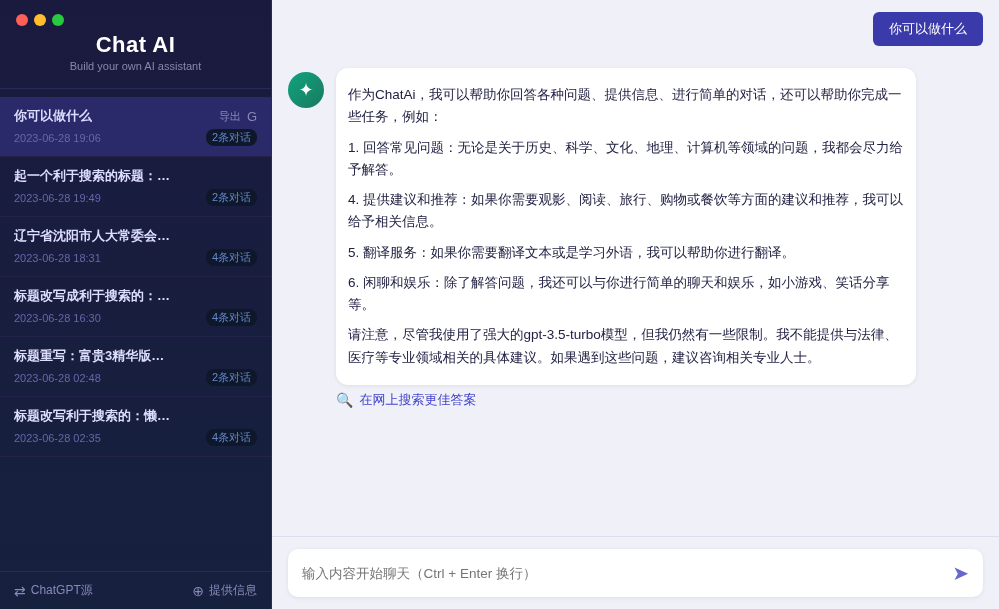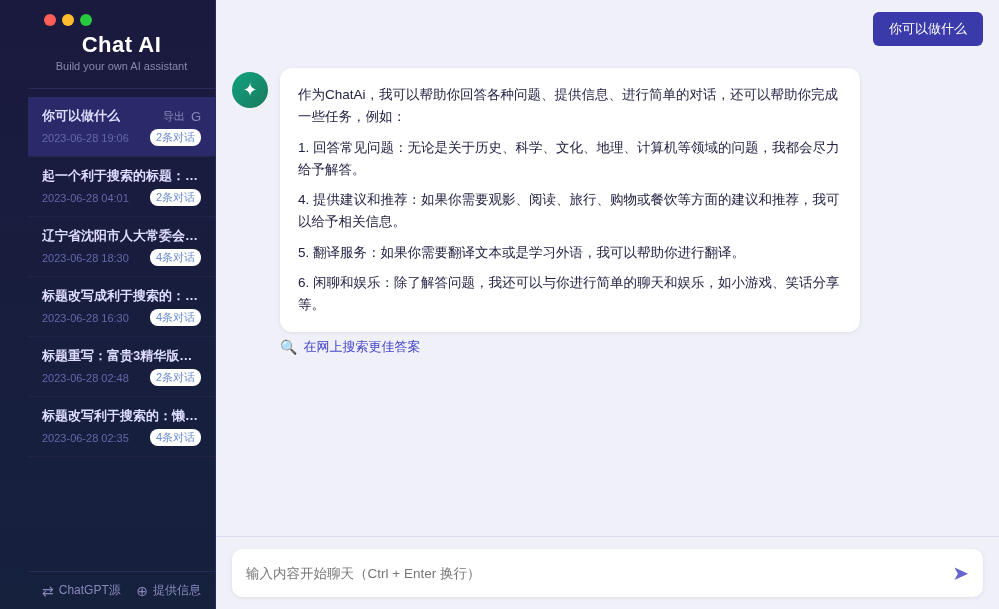--- a/index.html
+++ b/index.html
@@ -7,28 +7,27 @@
       font-family: -apple-system, BlinkMacSystemFont, 'Segoe UI', sans-serif;
       background: #1a1a2e;
       width: 999px;
       height: 609px;
       overflow: hidden;
       display: flex;
     }
 
     
     .sidebar {
-      width: 216px;
+      width: 272px;
       height: 609px;
       background: linear-gradient(180deg, #1a1a3e 0%, #16213e 100%);
       display: flex;
       flex-direction: column;
       border-right: 1px solid #2a2a5a;
       flex-shrink: 0;
-      padding-left: 28px;
     }
 
     .sidebar-header {
       padding: 14px 16px 16px;
       border-bottom: 1px solid #2a2a5a;
       display: flex;
       flex-direction: column;
       align-items: center;
     }
 
@@ -115,21 +114,21 @@
 
     .chat-item-date {
       font-size: 11px;
       color: #6666aa;
       text-align: right;
     }
 
     .chat-item-count {
       font-size: 11px;
       color: #6688cc;
-      background: #ffffff;
+      background: #0f172a;
       padding: 1px 6px;
       border-radius: 8px;
     }
 
     .sidebar-footer {
       padding: 10px 14px;
       border-top: 1px solid #2a2a5a;
       display: flex;
       justify-content: space-between;
       align-items: center;
@@ -199,21 +198,21 @@
     }
 
     .ai-avatar-icon {
       color: white;
       font-size: 18px;
     }
 
     .message-bubble {
       background: white;
       border-radius: 12px;
-      padding: 16px 18px;
+      padding: 16px 12px;
       max-width: 580px;
       box-shadow: 0 1px 4px rgba(0,0,0,0.08);
     }
 
     .message-bubble p {
       font-size: 13.5px;
       color: #222244;
       line-height: 1.65;
       margin-bottom: 8px;
     }
@@ -302,31 +301,31 @@
           <span class="chat-item-date">2023-06-28 19:06</span>
           <span class="chat-item-count">2条对话</span>
         </div>
       </div>
       <div class="chat-item">
         <div class="chat-item-header">
           <div class="chat-item-title">起一个利于搜索的标题：【实战...</div>
           <div class="chat-item-actions"></div>
         </div>
         <div class="chat-item-meta">
-          <span class="chat-item-date">2023-06-28 04:01</span>
+          <span class="chat-item-date">2023-06-28 19:49</span>
           <span class="chat-item-count">2条对话</span>
         </div>
       </div>
       <div class="chat-item">
         <div class="chat-item-header">
           <div class="chat-item-title">辽宁省沈阳市人大常委会原党组...</div>
           <div class="chat-item-actions"></div>
         </div>
         <div class="chat-item-meta">
-          <span class="chat-item-date">2023-06-28 18:30</span>
+          <span class="chat-item-date">2023-06-28 18:31</span>
           <span class="chat-item-count">4条对话</span>
         </div>
       </div>
       <div class="chat-item">
         <div class="chat-item-header">
           <div class="chat-item-title">标题改写成利于搜索的：短视频...</div>
           <div class="chat-item-actions"></div>
         </div>
         <div class="chat-item-meta">
           <span class="chat-item-date">2023-06-28 16:30</span>
@@ -377,20 +376,21 @@
       <div class="ai-avatar">
         <span class="ai-avatar-icon">✦</span>
       </div>
       <div>
         <div class="message-bubble">
           <p>作为ChatAi，我可以帮助你回答各种问题、提供信息、进行简单的对话，还可以帮助你完成一些任务，例如：</p>
           <p>1. 回答常见问题：无论是关于历史、科学、文化、地理、计算机等领域的问题，我都会尽力给予解答。</p>
           <p>4. 提供建议和推荐：如果你需要观影、阅读、旅行、购物或餐饮等方面的建议和推荐，我可以给予相关信息。</p>
           <p>5. 翻译服务：如果你需要翻译文本或是学习外语，我可以帮助你进行翻译。</p>
           <p>6. 闲聊和娱乐：除了解答问题，我还可以与你进行简单的聊天和娱乐，如小游戏、笑话分享等。</p>
+          <p>请注意，尽管我使用了强大的gpt-3.5-turbo模型，但我仍然有一些限制。我不能提供与法律、医疗等专业领域相关的具体建议。如果遇到这些问题，建议咨询相关专业人士。</p>
         </div>
         <div class="search-link">
           <span class="search-icon-small">🔍</span>
           <span>在网上搜索更佳答案</span>
         </div>
       </div>
     </div>
   </div>
 
   <div class="input-area">

